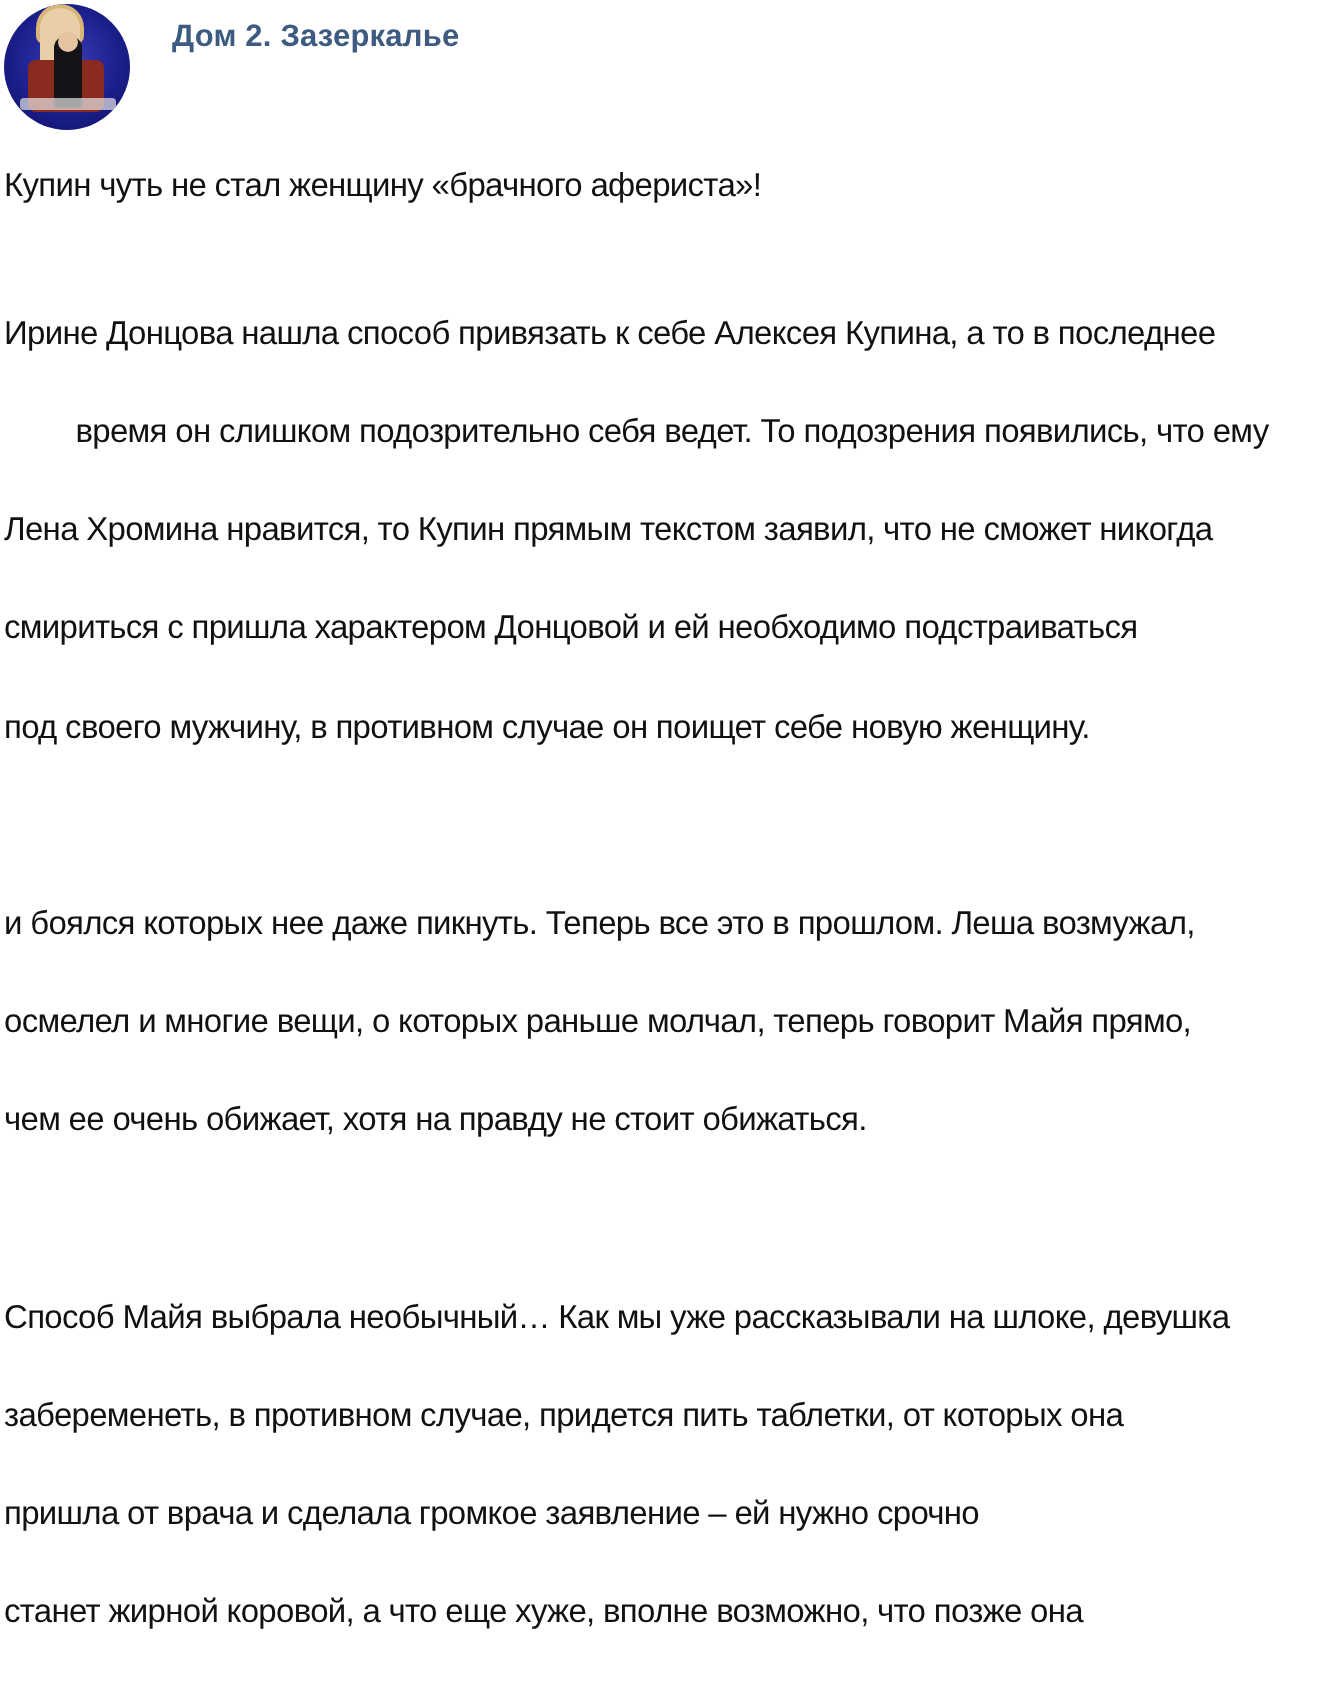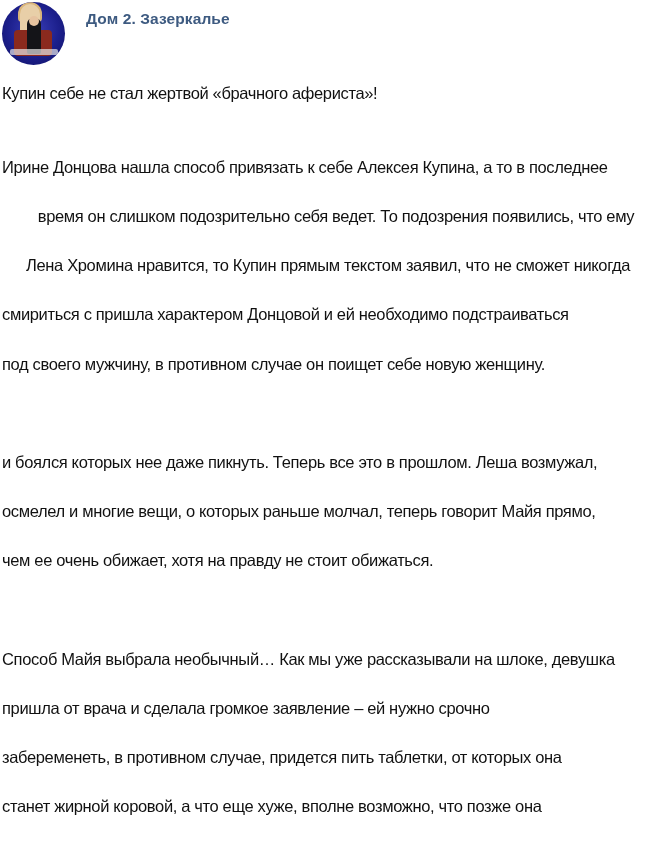--- a/index.html
+++ b/index.html
@@ -39,40 +39,40 @@
     <div class="fig-woman"></div>
     <div class="chair"></div>
     <div class="fig-man"></div>
     <div class="face"></div>
     <div class="caption"></div>
   </div>
   <a class="title">Дом 2. Зазеркалье</a>
 </div>
 
 <div class="content">
-  <p class="lead">Купин себе не стал жертвой «брачного афериста»!</p>
+  <p class="lead">Купин чуть не стал женщину «брачного афериста»!</p>
 
   <p>
     <span class="line" style="display: block;">Ирине Донцова нашла способ привязать к себе Алексея Купина, а то в последнее</span>
     <span class="line" style="display: block; text-align: center;">время он слишком подозрительно себя ведет. То подозрения появились, что ему</span>
-    <span class="line" style="display: block; margin-left: 24px;">Лена Хромина нравится, то Купин прямым текстом заявил, что не сможет никогда</span>
+    <span class="line" style="display: block;">Лена Хромина нравится, то Купин прямым текстом заявил, что не сможет никогда</span>
     <span class="line" style="display: block;">смириться с пришла характером Донцовой и ей необходимо подстраиваться</span>
     <span class="line" style="display: block;">под своего мужчину, в противном случае он поищет себе новую женщину.</span>
   </p>
 
   <p>
     <span class="line" style="display: block;">и боялся которых нее даже пикнуть. Теперь все это в прошлом. Леша возмужал,</span>
     <span class="line" style="display: block;">осмелел и многие вещи, о которых раньше молчал, теперь говорит Майя прямо,</span>
     <span class="line" style="display: block;">чем ее очень обижает, хотя на правду не стоит обижаться.</span>
   </p>
 
   <p>
     <span class="line" style="display: block;">Способ Майя выбрала необычный… Как мы уже рассказывали на шлоке, девушка</span>
+    <span class="line" style="display: block;">забеременеть, в противном случае, придется пить таблетки, от которых она</span>
     <span class="line" style="display: block;">пришла от врача и сделала громкое заявление – ей нужно срочно</span>
-    <span class="line" style="display: block;">забеременеть, в противном случае, придется пить таблетки, от которых она</span>
     <span class="line" style="display: block;">станет жирной коровой, а что еще хуже, вполне возможно, что позже она</span>
     
     
     
     
     
   </p>
 
 </div>
 

